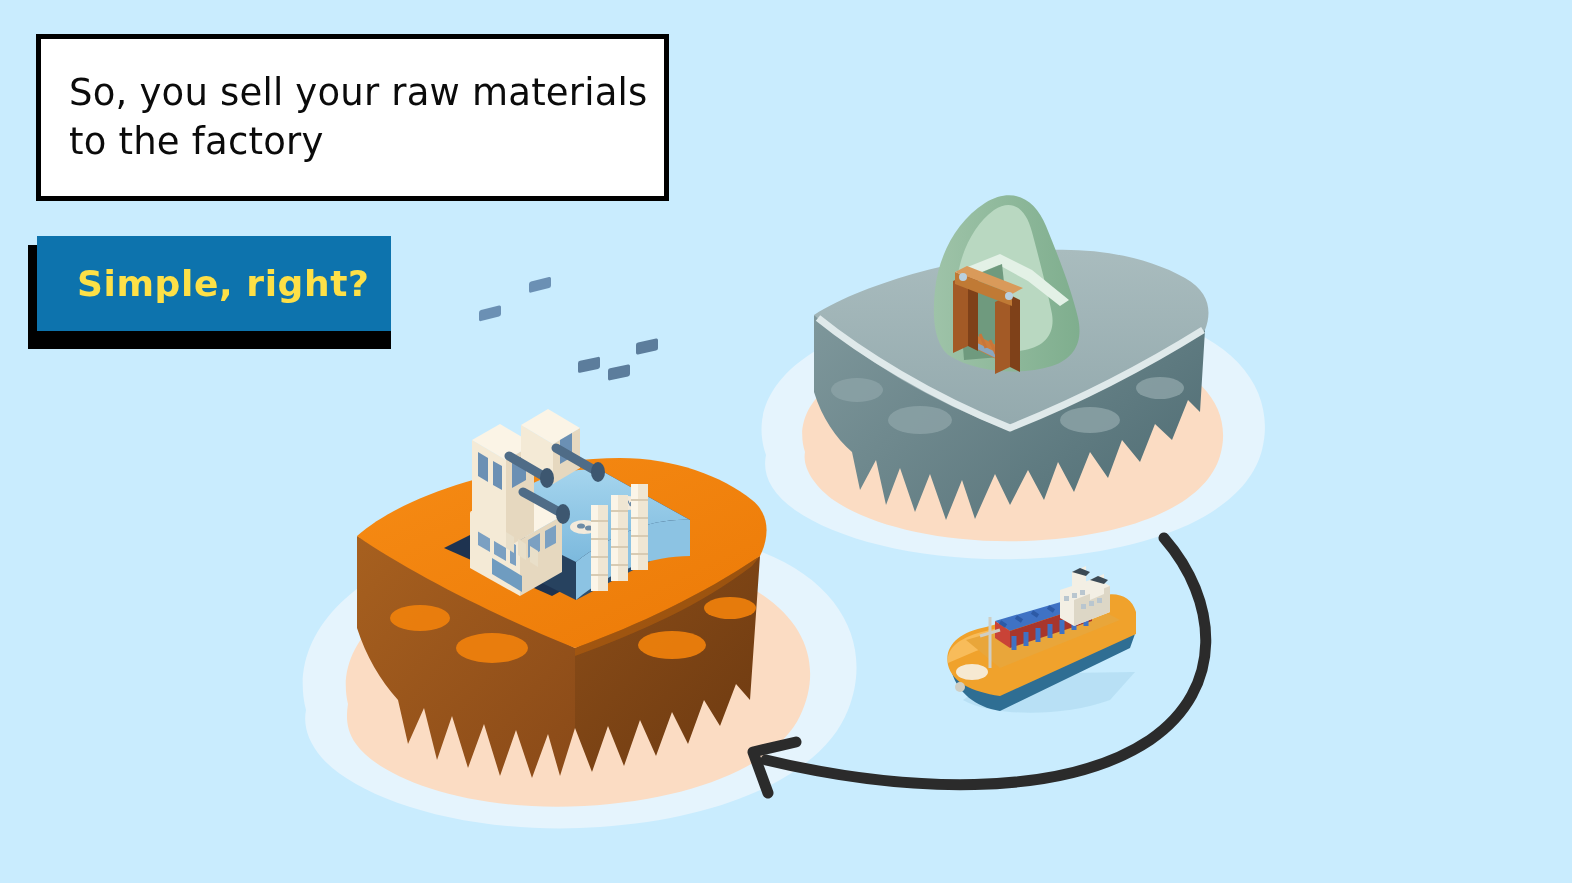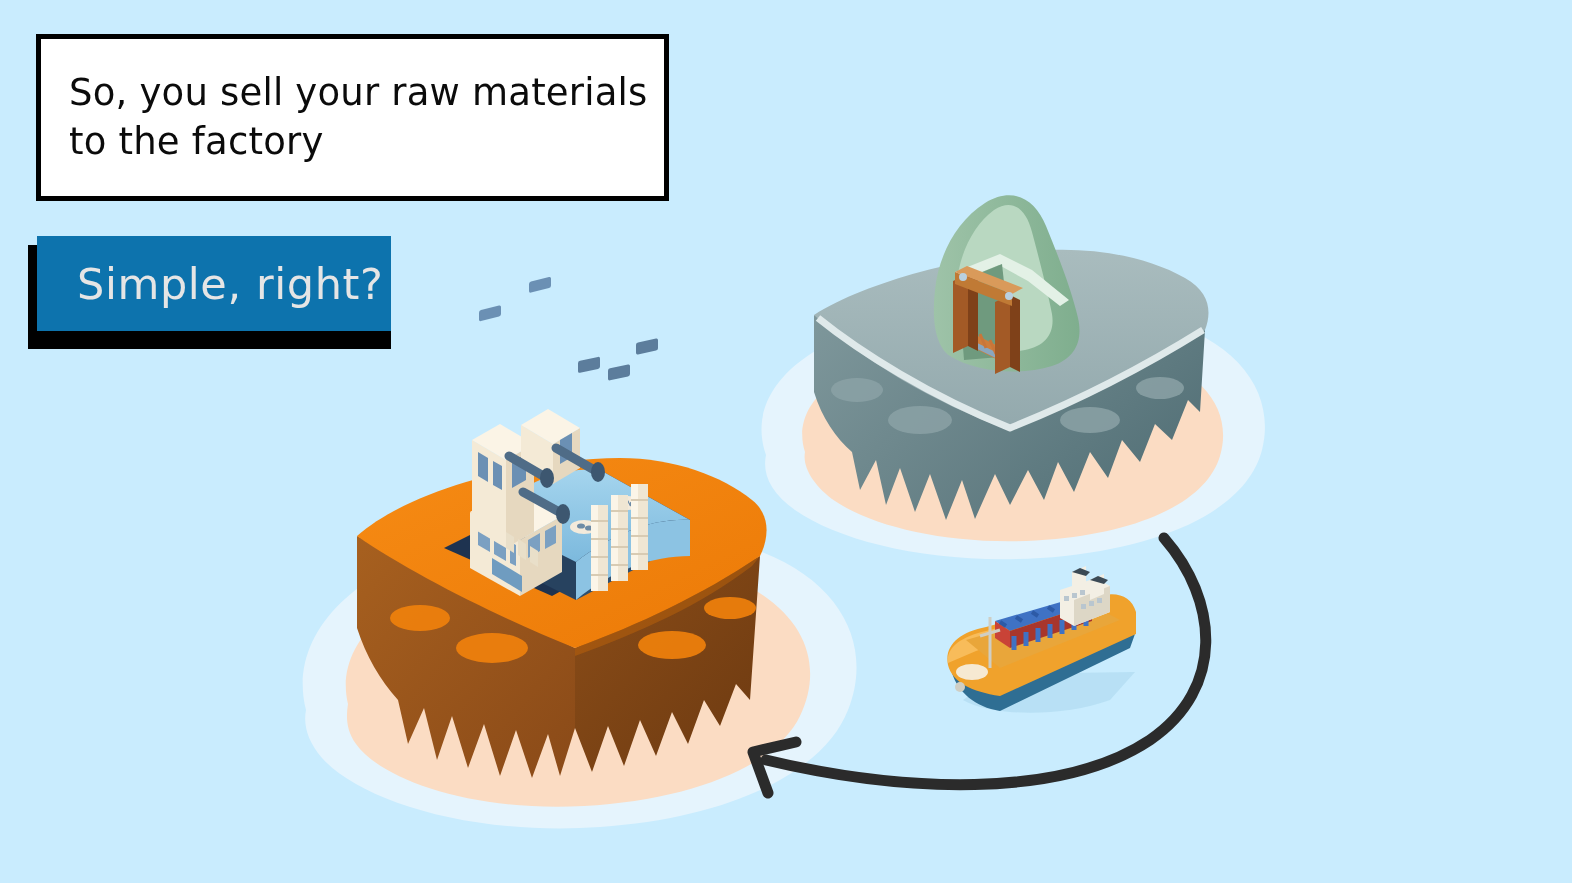--- a/index.html
+++ b/index.html
@@ -28,21 +28,21 @@
   
   #cta-button-wrap{position:absolute;left:28px;top:236px;width:372px;height:115px;}
   #cta-shadow{
     position:absolute;left:0px;top:9px;width:363px;height:104px;background:#000000;
   }
   #cta-button{
     position:absolute;left:9px;top:0px;width:354px;height:95px;
     background:#0d73ad;display:flex;align-items:center;
   }
   #cta-label{
-    margin-left:40px;color:#e5e5e5;font-size:43px;font-weight:normal;
+    margin-left:40px;color:#fde047;font-size:36px;font-weight:bold;
     font-family:"DejaVu Sans","Liberation Sans",sans-serif;letter-spacing:.6px;
   }
 </style>
 </head>
 <body>
 
 <div id="stage">
 
   <svg class="scene-svg" viewBox="0 0 1572 883">
     <defs>

